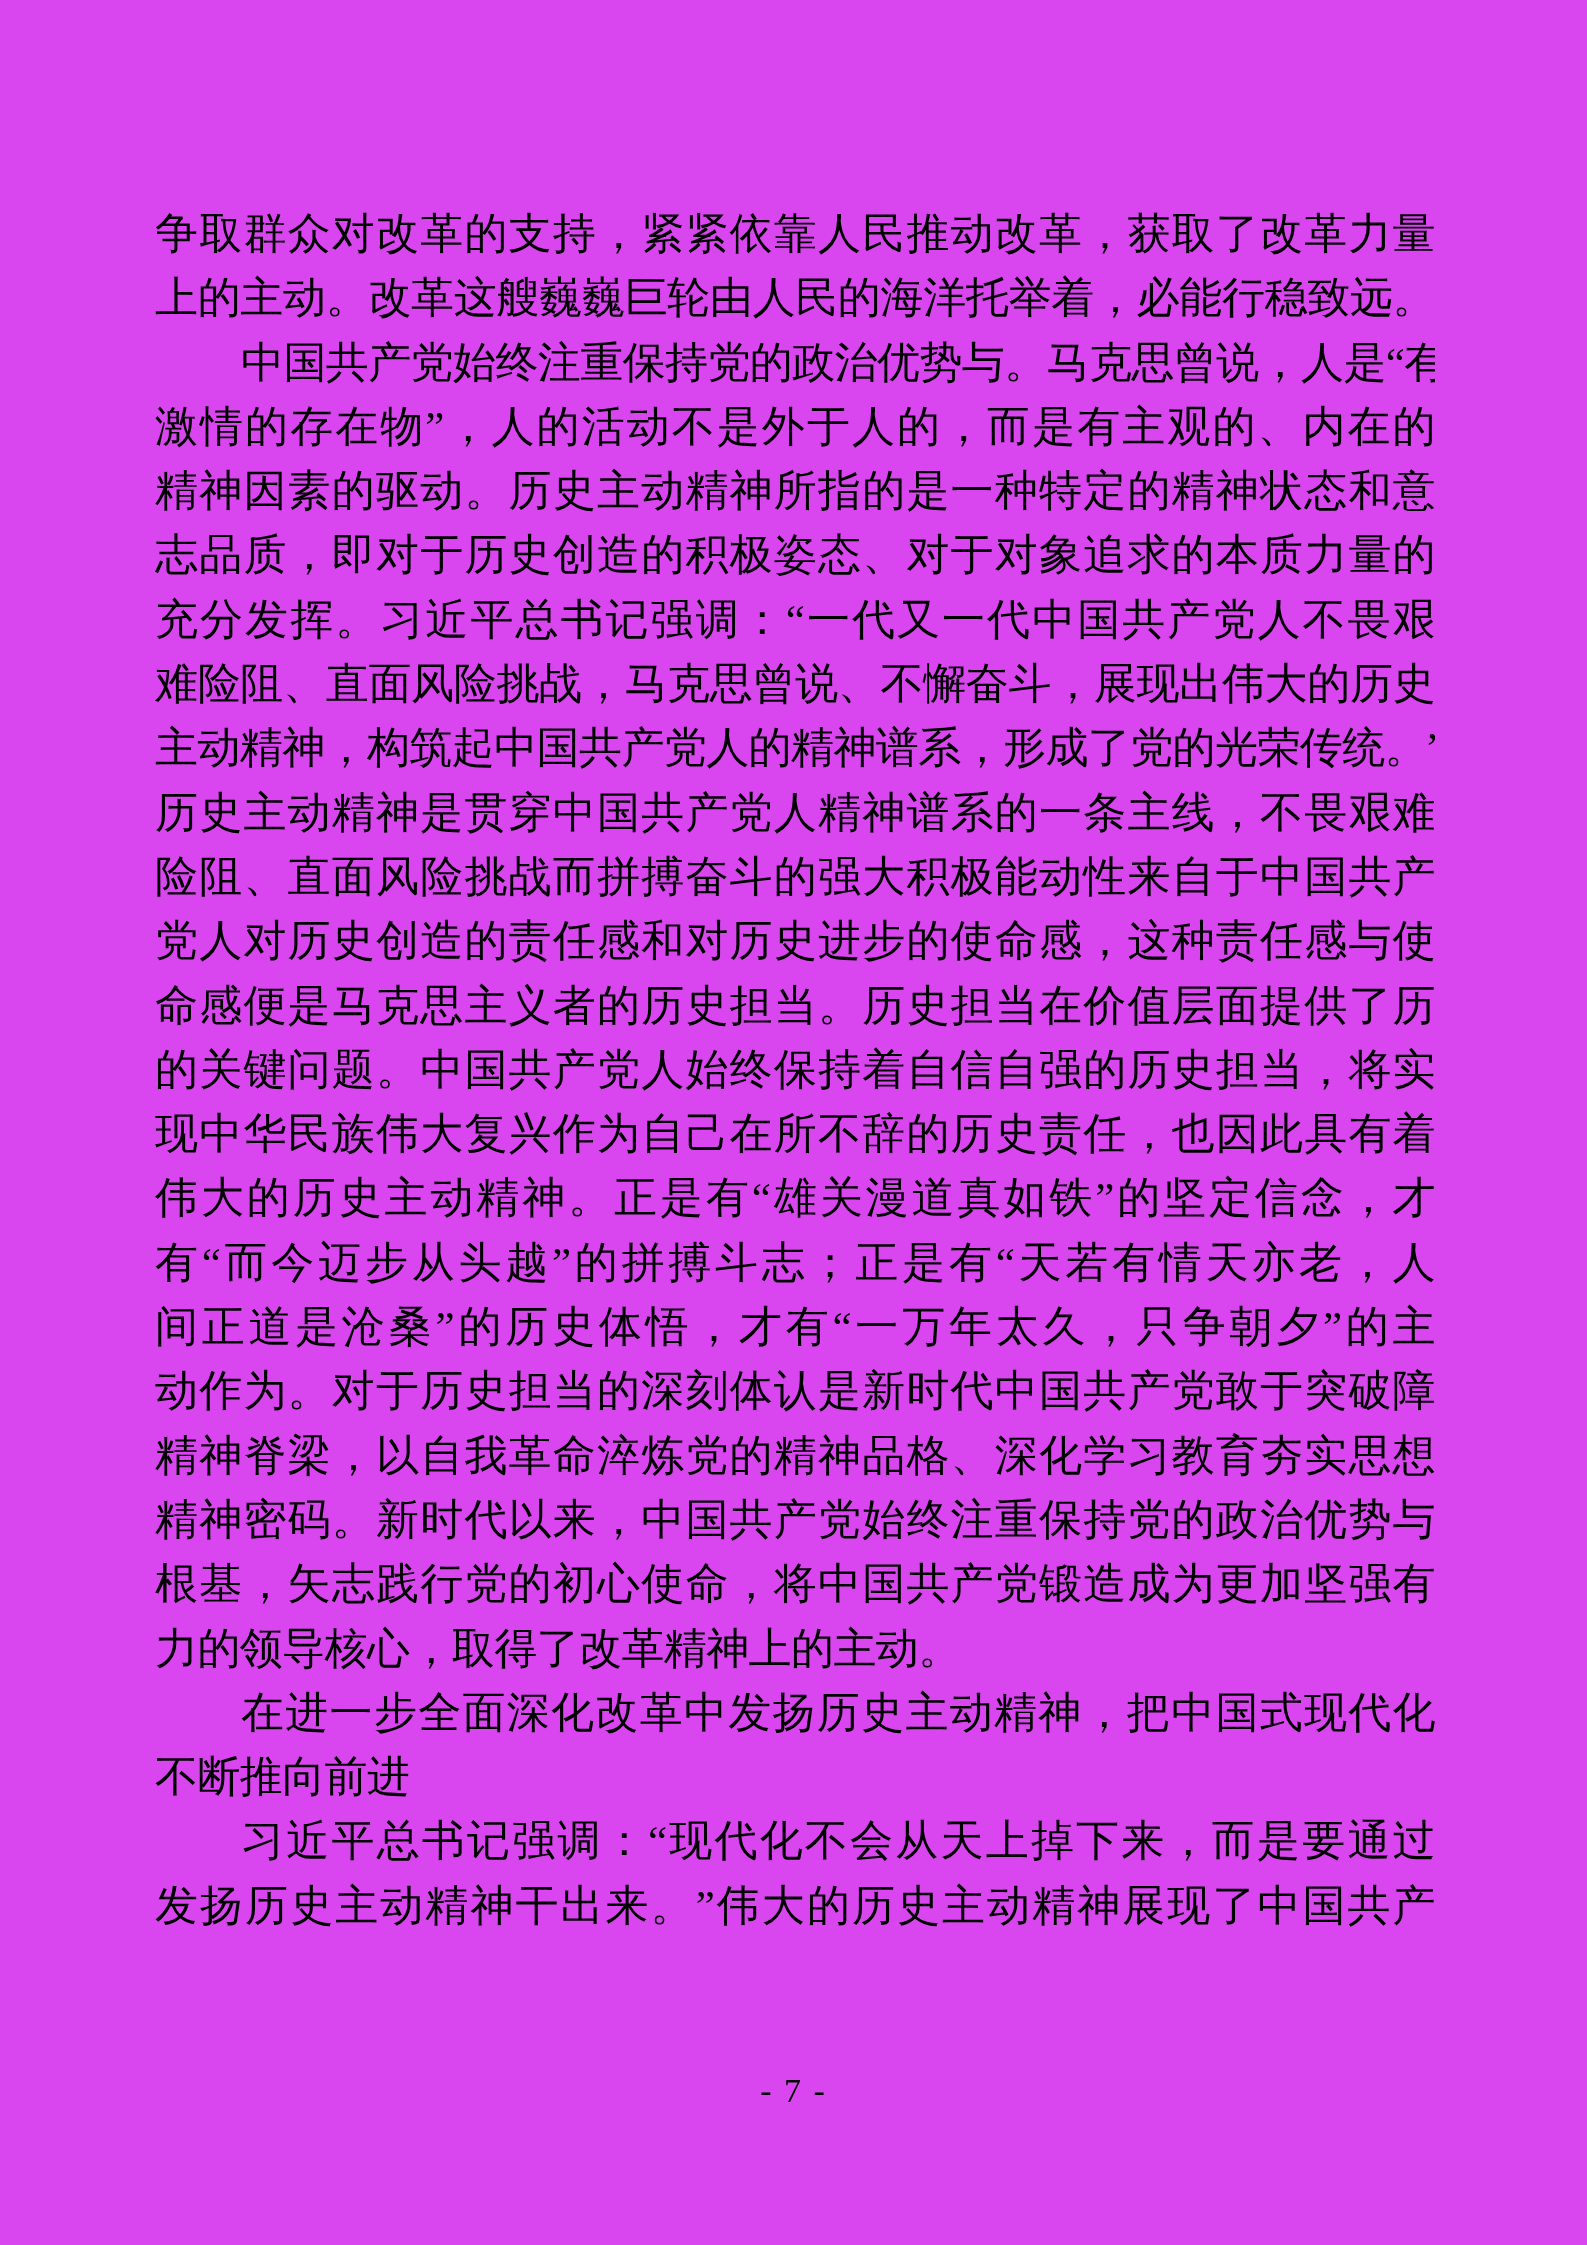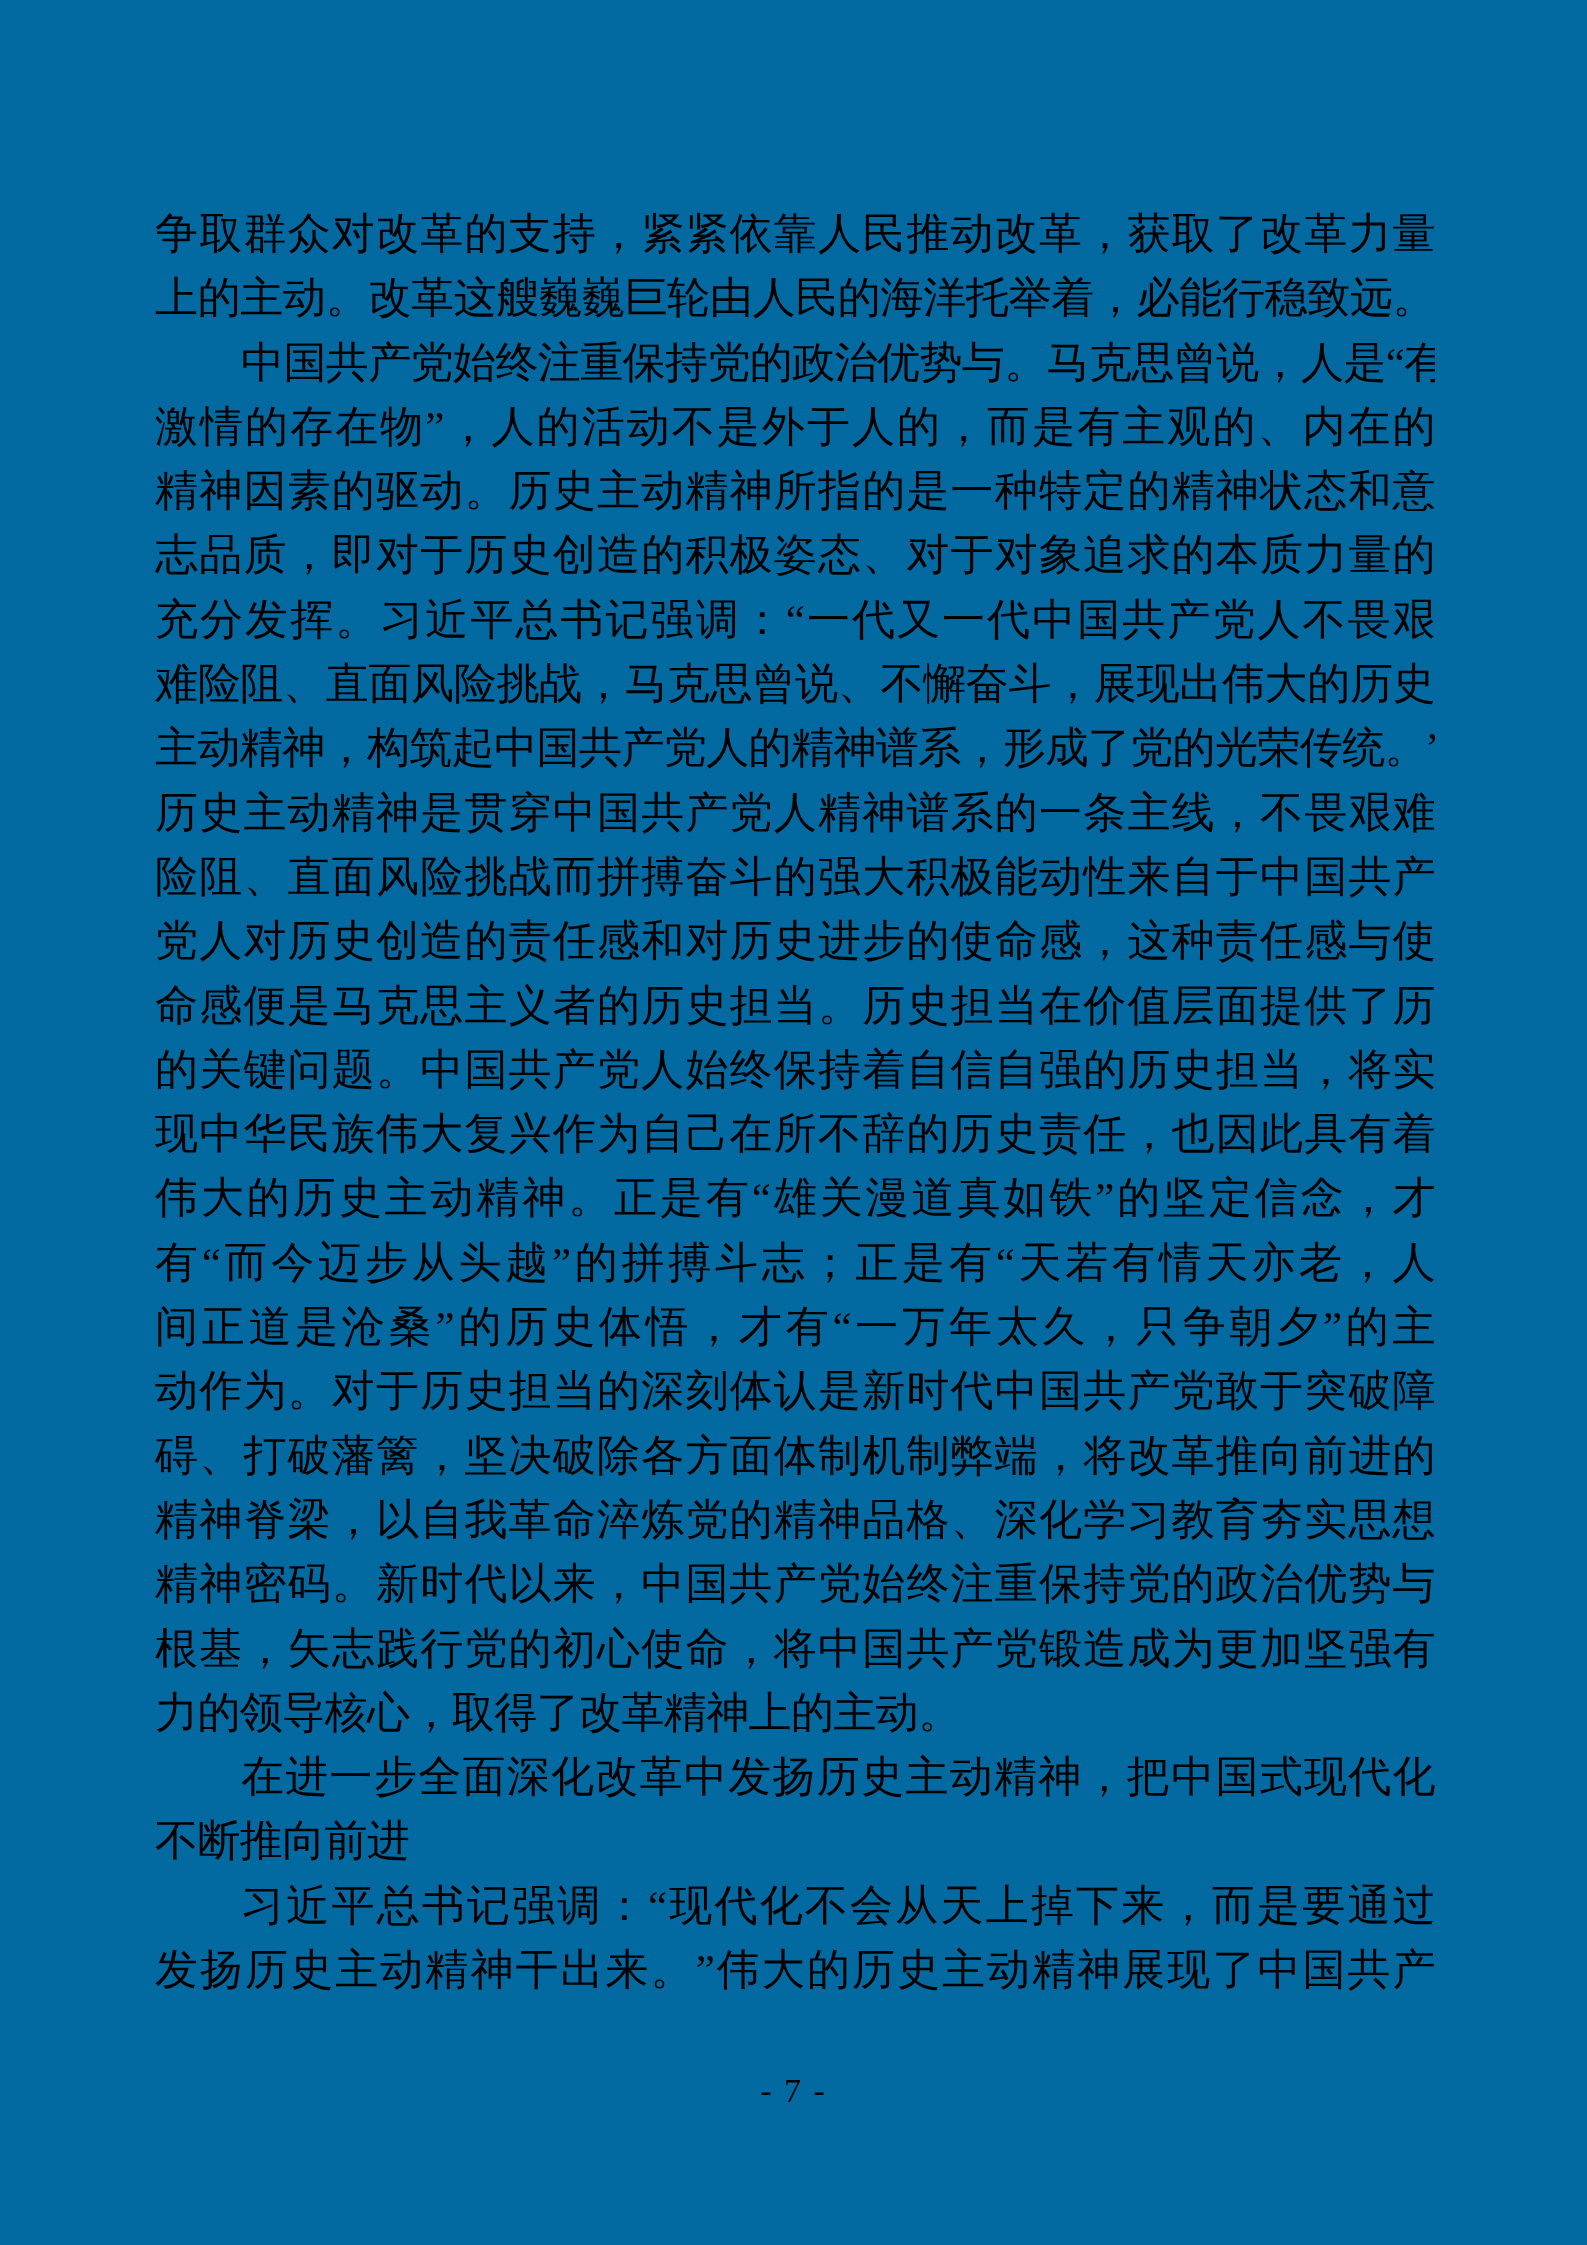--- a/index.html
+++ b/index.html
@@ -11,21 +11,21 @@
     height: 2245px;
     background: #ffffff;
     font-family: "Liberation Serif", "DejaVu Serif", serif;
     color: #000000;
     position: relative;
     overflow: hidden;
   }
   .page {
     position: absolute;
     inset: 0;
-    background: #0369a1;
+    background: #d946ef;
   }
   .content {
     position: absolute;
     left: 155px;
     top: 202px;
     width: 1280px;
     font-size: 43px;
     line-height: 64.3px;
     letter-spacing: -0.6px;
     color: #000000;
@@ -74,21 +74,20 @@
     <div class="line">历史主动精神是贯穿中国共产党人精神谱系的一条主线，不畏艰难</div>
     <div class="line">险阻、直面风险挑战而拼搏奋斗的强大积极能动性来自于中国共产</div>
     <div class="line">党人对历史创造的责任感和对历史进步的使命感，这种责任感与使</div>
     <div class="line">命感便是马克思主义者的历史担当。历史担当在价值层面提供了历</div>
     <div class="line">的关键问题。中国共产党人始终保持着自信自强的历史担当，将实</div>
     <div class="line">现中华民族伟大复兴作为自己在所不辞的历史责任，也因此具有着</div>
     <div class="line">伟大的历史主动精神。正是有“雄关漫道真如铁”的坚定信念，才</div>
     <div class="line">有“而今迈步从头越”的拼搏斗志；正是有“天若有情天亦老，人</div>
     <div class="line">间正道是沧桑”的历史体悟，才有“一万年太久，只争朝夕”的主</div>
     <div class="line">动作为。对于历史担当的深刻体认是新时代中国共产党敢于突破障</div>
-    <div class="line">碍、打破藩篱，坚决破除各方面体制机制弊端，将改革推向前进的</div>
     <div class="line">精神脊梁，以自我革命淬炼党的精神品格、深化学习教育夯实思想</div>
     <div class="line">精神密码。新时代以来，中国共产党始终注重保持党的政治优势与</div>
     <div class="line">根基，矢志践行党的初心使命，将中国共产党锻造成为更加坚强有</div>
     <div class="line short">力的领导核心，取得了改革精神上的主动。</div>
     <div class="line ind">在进一步全面深化改革中发扬历史主动精神，把中国式现代化</div>
     <div class="line short">不断推向前进</div>
     <div class="line ind">习近平总书记强调：“现代化不会从天上掉下来，而是要通过</div>
     <div class="line">发扬历史主动精神干出来。”伟大的历史主动精神展现了中国共产</div>
   </div>
 

